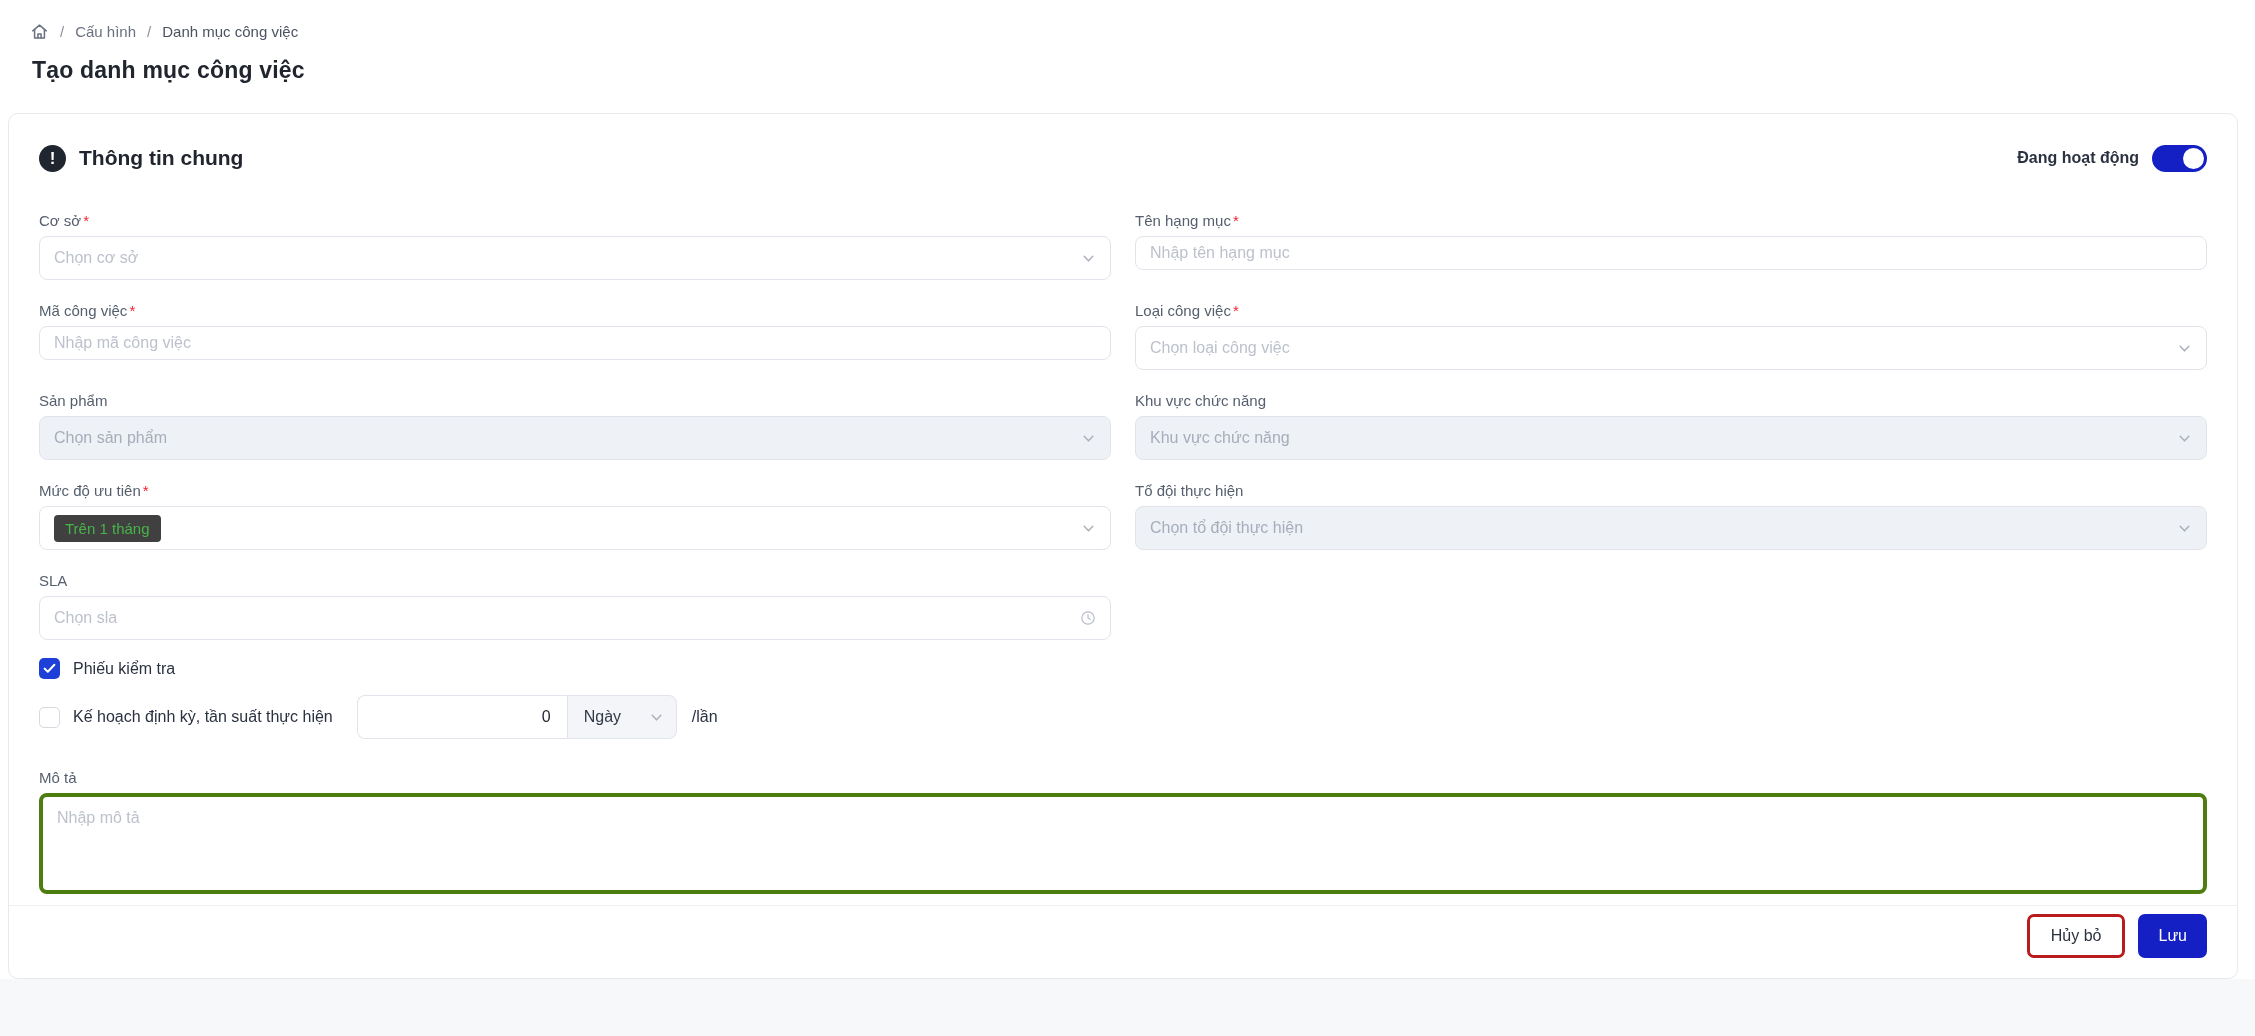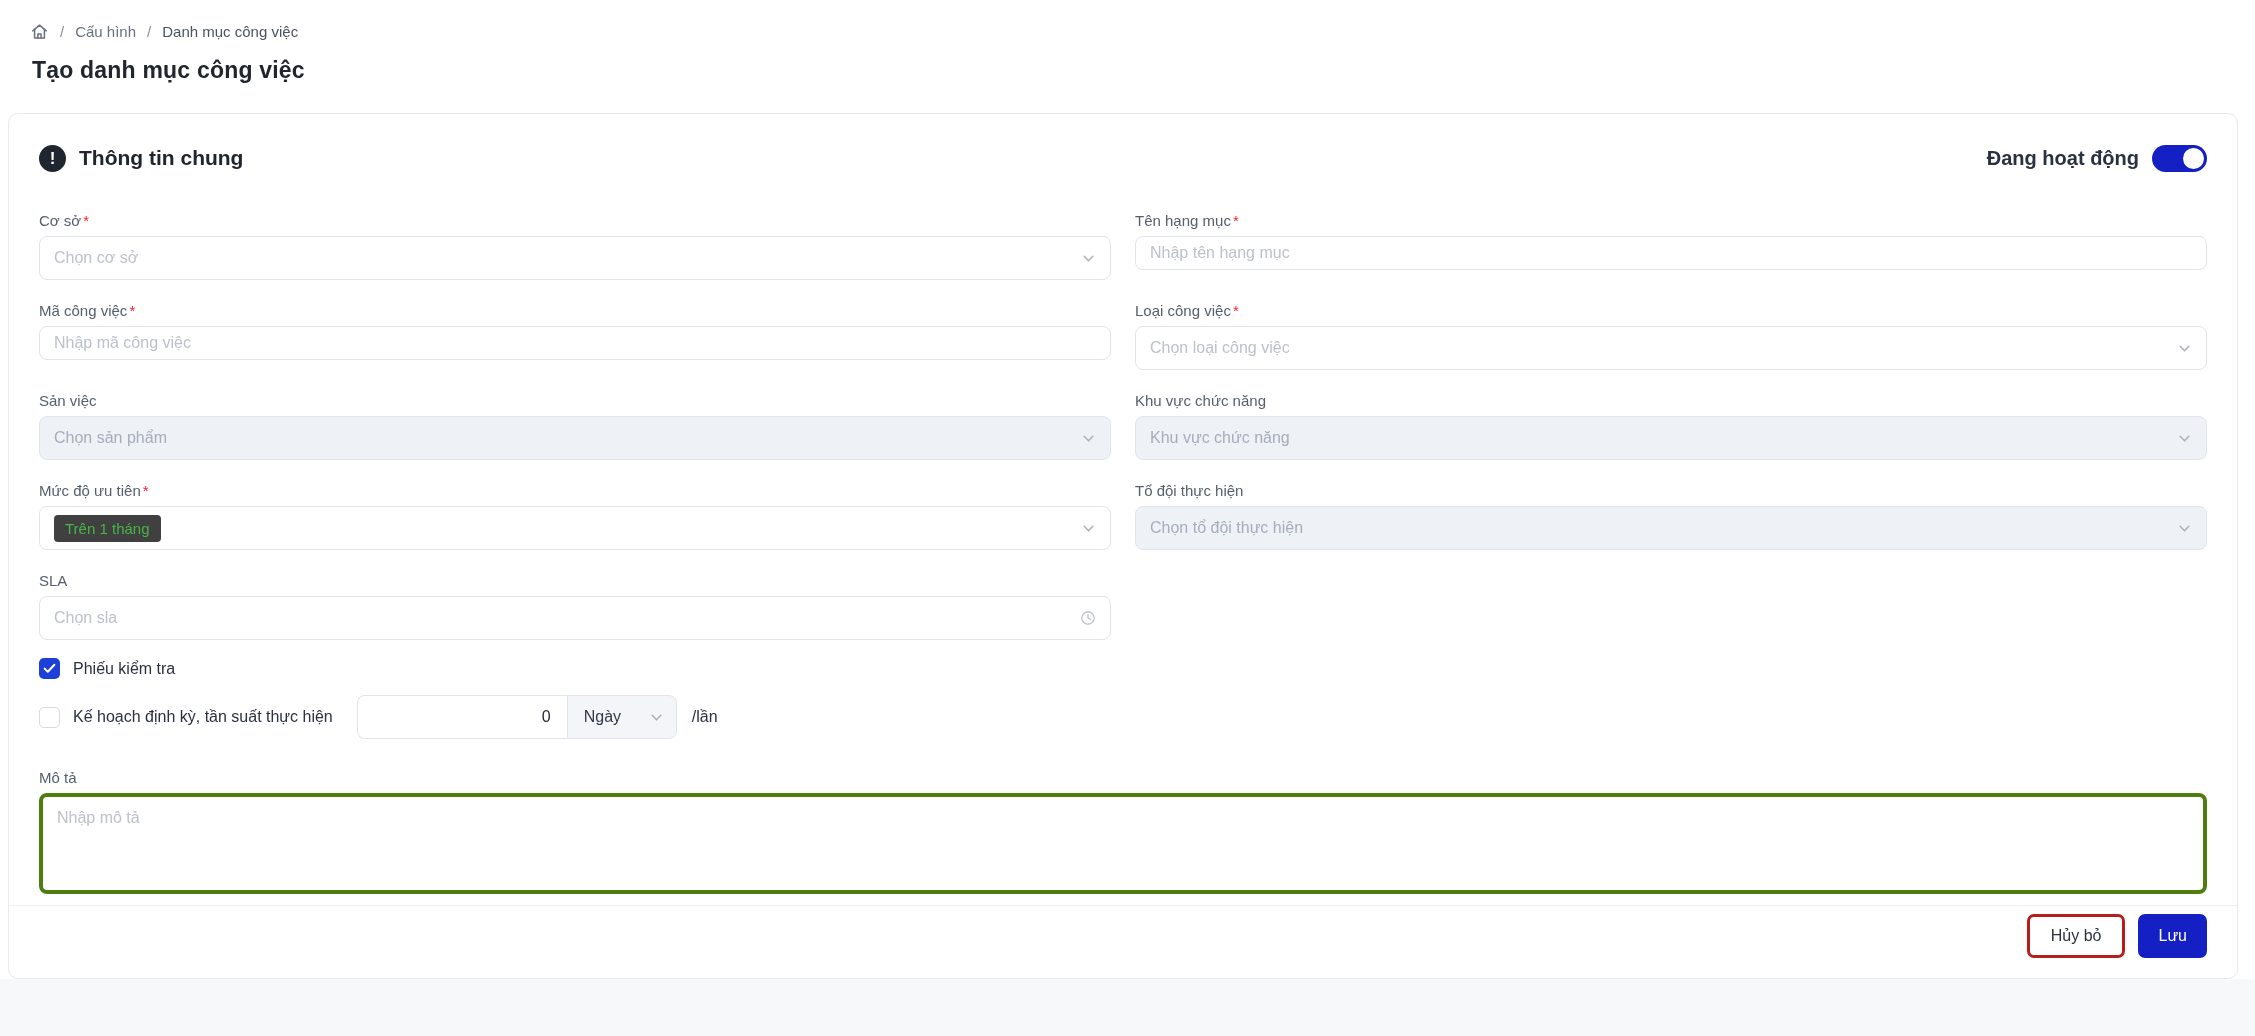--- a/index.html
+++ b/index.html
@@ -29,21 +29,21 @@
     background:#fff; border:1px solid #e7e9ef; border-radius:10px;
     padding:28px 30px 0 30px;
   }
   .card-header { display:flex; justify-content:space-between; align-items:center; height:32px; }
   .section-title { display:flex; align-items:center; gap:13px; font-size:21px; font-weight:700; color:#20252e; }
   .info-icon {
     width:27px; height:27px; border-radius:50%; background:#20262f; color:#fff;
     display:flex; align-items:center; justify-content:center;
     font-weight:700; font-size:17px; line-height:1;
   }
-  .toggle-row { display:flex; align-items:center; gap:13px; font-size:20px; font-weight:700; color:#2a3140;justify-content:flex-end; }
+  .toggle-row { display:flex; align-items:center; gap:13px; font-size:16px; font-weight:700; color:#2a3140;justify-content:flex-end; }
   .switch {
     width:55px; height:27px; border-radius:14px; background:#1420c4;
     position:relative; cursor:pointer; flex:none;
   }
   .switch .knob {
     position:absolute; top:3px; right:3px; width:21px; height:21px;
     border-radius:50%; background:#fff;
   }
   
   .form-grid {
@@ -177,21 +177,21 @@
       <div class="control">
         <span class="placeholder">Chọn loại công việc</span>
         <svg class="chevron" width="15" height="15" viewBox="0 0 14 14">
             <path d="M3 5l4 4.2L11 5" fill="none" stroke="#aab1bc" stroke-width="1.4" stroke-linecap="round" stroke-linejoin="round"></path>
           </svg>
       </div>
     </div>
 
 
     <div>
-      <span class="f-label"><span>Sản việc</span></span>
+      <span class="f-label"><span>Sản phẩm</span></span>
       <div class="control disabled">
         <span class="placeholder">Chọn sản phẩm</span>
         <svg class="chevron" width="15" height="15" viewBox="0 0 14 14">
             <path d="M3 5l4 4.2L11 5" fill="none" stroke="#aab1bc" stroke-width="1.4" stroke-linecap="round" stroke-linejoin="round"></path>
           </svg>
       </div>
     </div>
 
     <div>
       <span class="f-label"><span>Khu vực chức năng</span></span>

